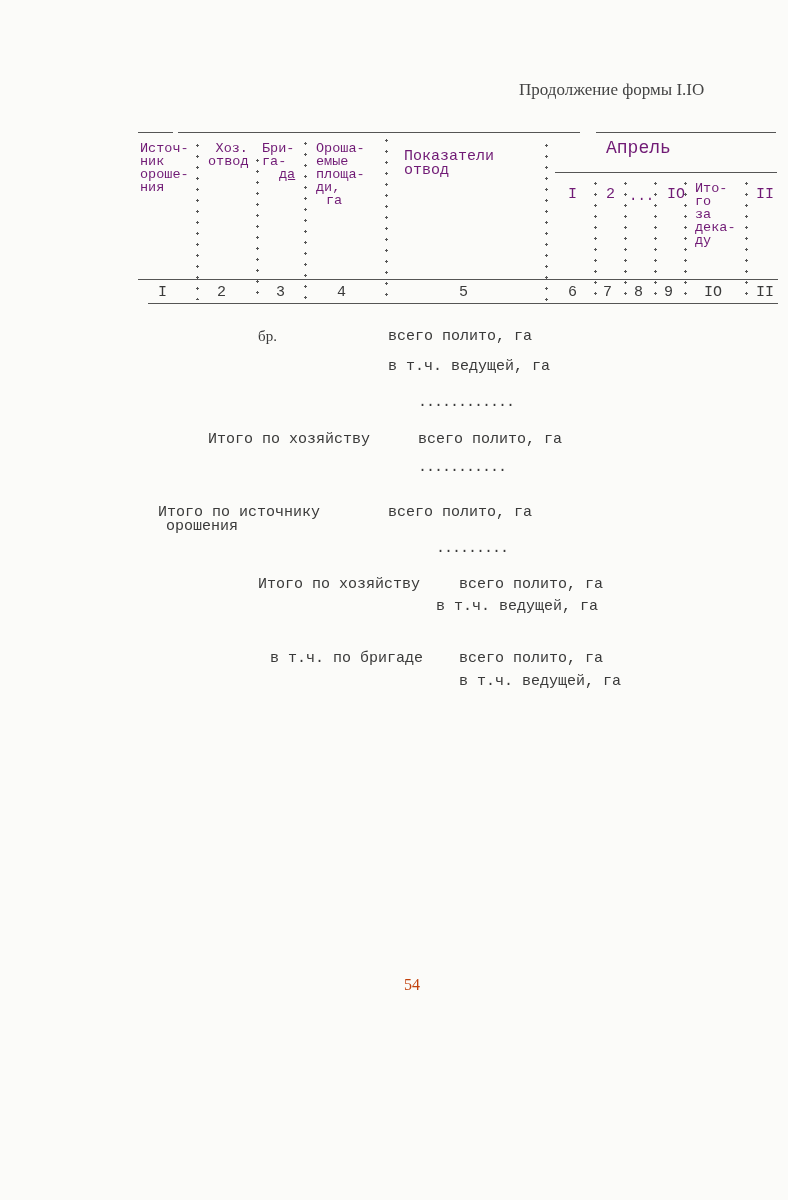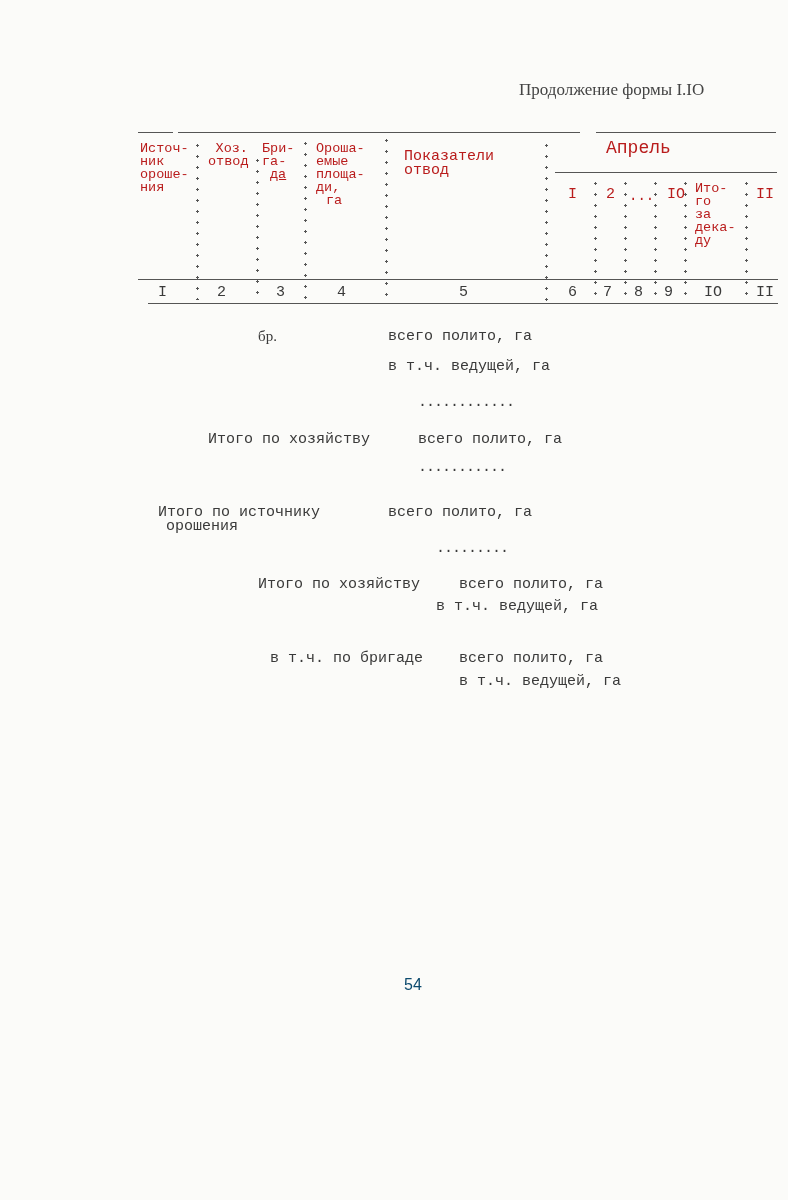--- a/index.html
+++ b/index.html
@@ -4,21 +4,21 @@
 <style>
   html, body { margin:0; padding:0; }
   body {
     width:788px; height:1200px; position:relative; overflow:hidden;
     background:#fbfbf9;
     font-family:"Liberation Mono", "DejaVu Sans Mono", monospace;
     color:#3a3a3a;
   }
   .abs { position:absolute; white-space:nowrap; }
   .t { font-size:15px; line-height:17px; }
-  .h { font-size:13.5px; line-height:13px; color:#b91c1c; }
+  .h { font-size:13.5px; line-height:13px; color:#701a75; }
   .hline { position:absolute; height:0; border-top:1.6px solid #555; }
   .vdots { position:absolute; width:3px;
     background-image: radial-gradient(circle, #555 1.1px, transparent 1.4px);
     background-size:3px 11px; background-repeat:repeat-y; }
   .title { font-family:"Liberation Serif","DejaVu Serif",serif; font-size:17px; color:#444; }
 </style>
 </head>
 <body>
 
 <div class="abs title" style="left:519px; top:80px;">Продолжение формы I.IO</div>
@@ -48,21 +48,21 @@
     <div>ороше-</div>
     <div>ния</div>
   </div>
   <div class="abs h" style="left:215px; top:142px; text-align:center;">
     <div>Хоз.</div>
     <div style="margin-left:-7px;">отвод</div>
   </div>
   <div class="abs h" style="left:262px; top:142px;">
     <div>Бри-</div>
     <div>га-</div>
-    <div style="margin-left:8px;text-decoration:underline;">да</div>
+    <div style="margin-left:17px;text-decoration:underline;">да</div>
   </div>
   <div class="abs h" style="left:316px; top:142px;">
     <div>Ороша-</div>
     <div>емые</div>
     <div>площа-</div>
     <div>ди,</div>
     <div style="margin-left:10px;">га</div>
   </div>
   <div class="abs h" style="left:404px; top:150px; font-size:15px; line-height:14px;">
     <div>Показатели</div>
@@ -117,13 +117,13 @@
 
   <div class="abs t" style="left:258px; top:576px;">Итого по хозяйству</div>
   <div class="abs t" style="left:459px; top:576px;">всего полито, га</div>
   <div class="abs t" style="left:436px; top:598px;">в т.ч. ведущей, га</div>
 
   <div class="abs t" style="left:270px; top:650px;">в т.ч. по бригаде</div>
   <div class="abs t" style="left:459px; top:650px;">всего полито, га</div>
   <div class="abs t" style="left:459px; top:673px;">в т.ч. ведущей, га</div>
 </div>
 
-<div class="abs" style="left:404px; top:976px; font-family:Liberation Sans, sans-serif; font-size:16px; color:#0c4a6e;">54</div>
+<div class="abs" style="left:404px; top:976px; font-family:Liberation Serif, serif; font-size:16px; color:#c2410c;">54</div>
 
 </body></html>

